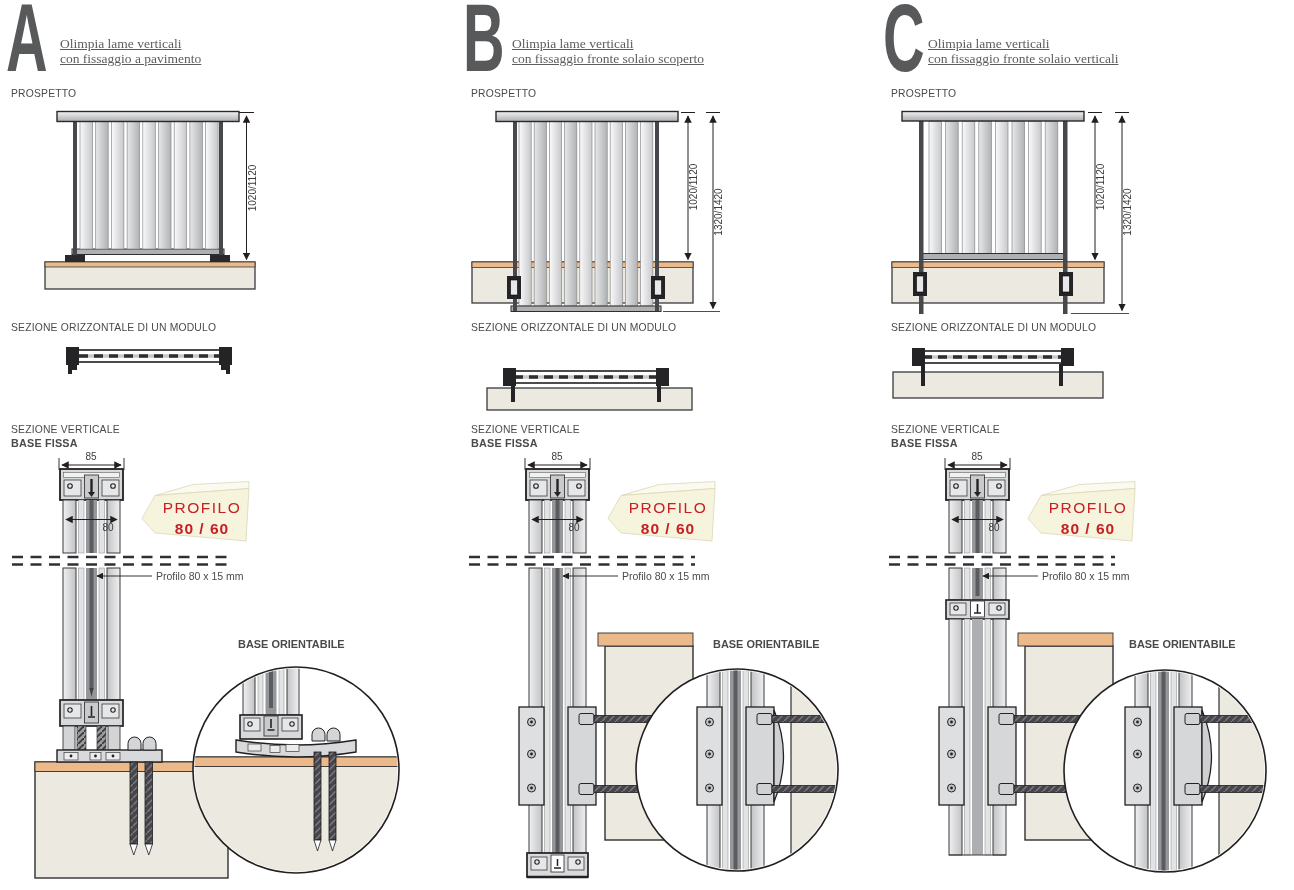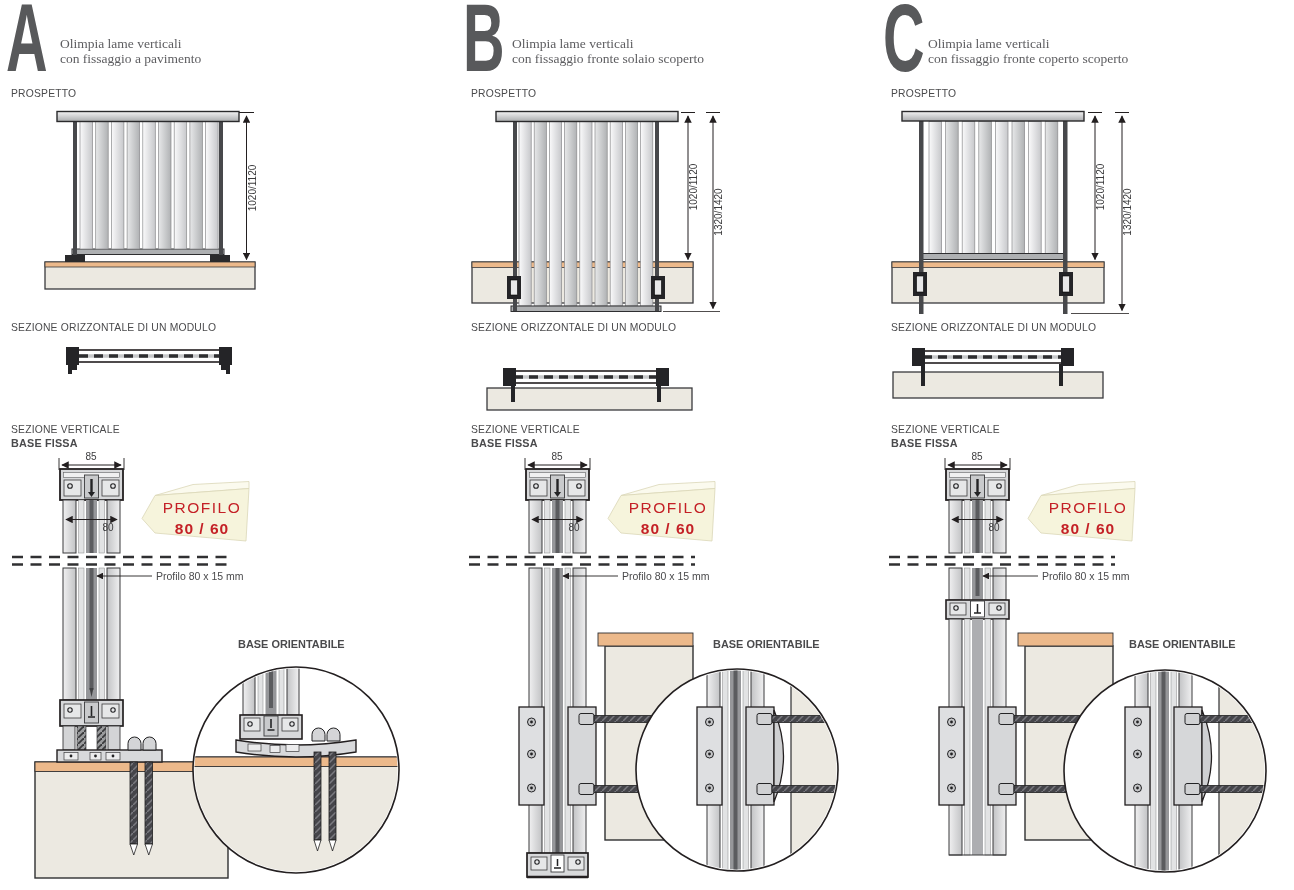--- a/index.html
+++ b/index.html
@@ -2,21 +2,21 @@
 <html><head>
 <meta charset="utf-8">
 <style>
   html,body{margin:0;padding:0;background:#fff;}
   .canvas{position:relative;width:1294px;height:890px;background:#fff;overflow:hidden;
           font-family:"Liberation Sans",sans-serif;color:#4a4a4c;}
   .col{position:absolute;top:0;height:890px;}
   .letter{position:absolute;top:2px;font-weight:700;font-size:96px;line-height:0.76;
           color:#58595B;transform:scaleX(0.60);transform-origin:left top;letter-spacing:-3px;}
   .desc{position:absolute;top:36px;font-family:"Liberation Serif",serif;font-size:13.5px;
-        color:#5D5D60;line-height:15px;white-space:nowrap;}
+        color:#5D5D60;line-height:15px;white-space:nowrap;text-decoration:underline;}
   .sec-label{position:absolute;font-size:11px;color:#4A4A4C;letter-spacing:0.2px;
              transform:scaleX(0.94);transform-origin:left top;white-space:nowrap;}
   .b{font-weight:700;font-size:11.5px;}
   .base-label{position:absolute;font-size:11.5px;font-weight:700;color:#4A4A4C;
               transform:scaleX(0.95);transform-origin:left top;white-space:nowrap;}
   svg.draw{position:absolute;left:0;top:0;}
   text{font-family:"Liberation Sans",sans-serif;}
   .dim{font-size:10px;fill:#3B3B3D;}
   .note{font-size:10.5px;fill:#4A4A4C;}
   .callout-title{font-size:15.5px;fill:#C42026;letter-spacing:1.5px;text-anchor:middle;}
@@ -396,21 +396,21 @@
         </g>
       </g>
     </g>
   </svg>
 </section>
 
 <section class="col" style="left:875px;width:419px;">
   <span class="letter" style="left:8px;">C</span>
   <div class="desc" style="left:53px;">
     <div>Olimpia lame verticali</div>
-    <div>con fissaggio fronte coperto scoperto</div>
+    <div>con fissaggio fronte solaio verticali</div>
   </div>
   <span class="sec-label" style="left:16px;top:87px;">PROSPETTO</span>
   <span class="sec-label" style="left:16px;top:321px;">SEZIONE ORIZZONTALE DI UN MODULO</span>
   <span class="sec-label" style="left:16px;top:423px;">SEZIONE VERTICALE</span>
   <span class="sec-label b" style="left:16px;top:437px;">BASE FISSA</span>
   <span class="base-label" style="left:254px;top:638px;">BASE ORIENTABILE</span>
 
   <svg class="draw" width="419" height="890" viewBox="0 0 419 890">
     <defs>
           <clipPath id="clipC">

